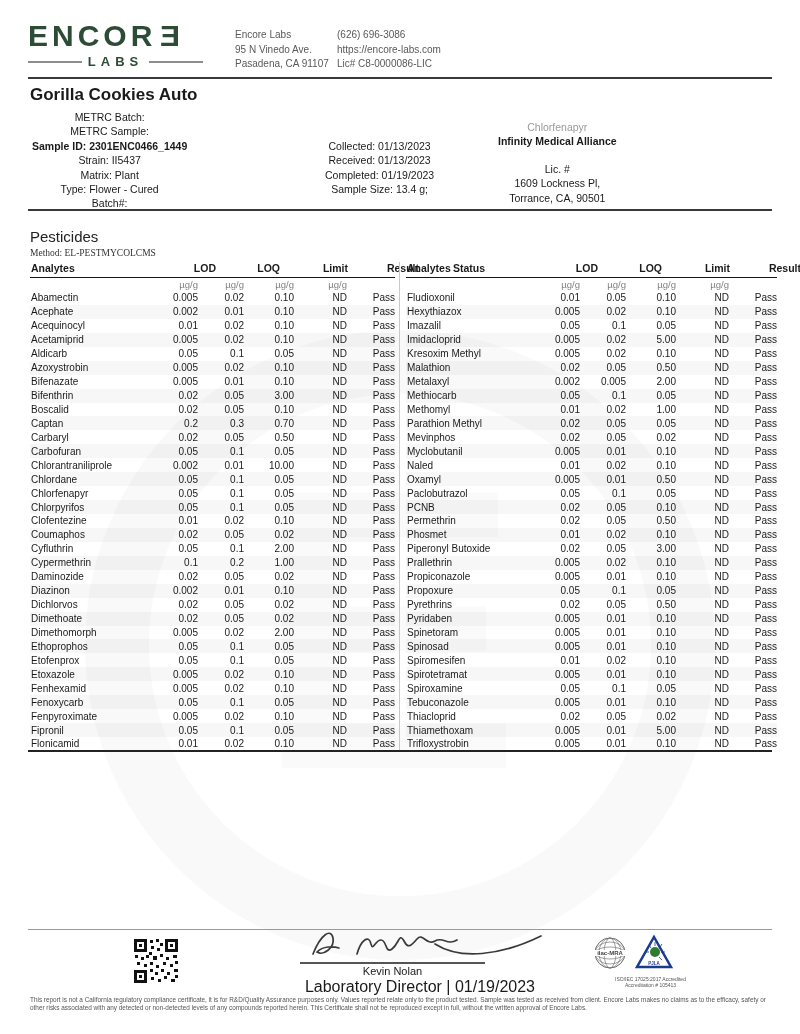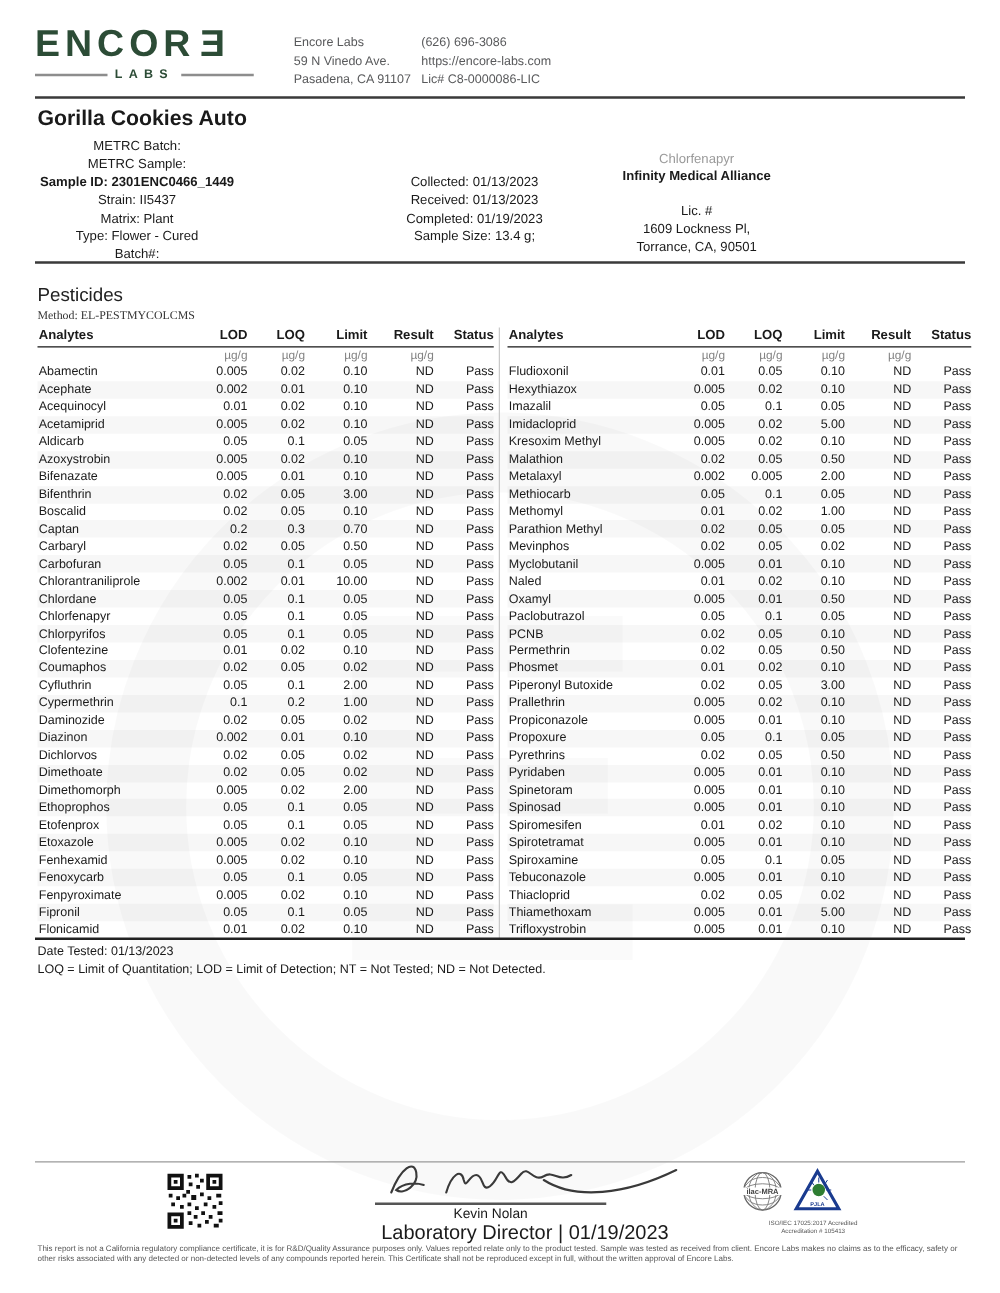--- a/index.html
+++ b/index.html
@@ -11,42 +11,42 @@
   .wm-ring{left:85px;top:330px;width:630px;height:630px;border:64px solid rgba(0,0,0,0.022);
            border-radius:50%;box-sizing:border-box;}
   .wm-letter{left:255px;top:430px;font-size:400px;font-weight:bold;color:rgba(0,0,0,0.018);line-height:400px;}
 
   
   .logo{left:28px;top:20px;width:175px;}
   .logo-word{font-size:30px;font-weight:bold;color:#2c4c36;letter-spacing:4px;line-height:32px;}
   .flip{display:inline-block;transform:scaleX(-1);}
   .labs-row{display:flex;align-items:center;gap:6px;margin-top:2px;}
   .labs-line{flex:1;height:2px;background:#8d8d8d;}
-  .labs-text{font-size:10px;font-weight:bold;letter-spacing:5px;color:#2c4c36;}
+  .labs-text{font-size:13px;font-weight:bold;letter-spacing:5px;color:#2c4c36;}
   .hdr-col{font-size:10px;color:#58595b;line-height:14.5px;margin-left:10px;}
   .hdr-right{right:28px;top:24px;text-align:right;font-size:15px;color:#58595b;line-height:19px;}
   .page-num{font-size:10px;margin-top:3px;color:#6b6b6b;}
   .rule{background:#3a3a3a;height:2px;left:28px;width:744px;}
 
   
   .title{left:30px;top:85px;font-size:17px;font-weight:bold;}
   .info{font-size:10.5px;line-height:14.4px;text-align:center;}
   .bold{font-weight:bold;}
   .gray{color:#9a9a9a;}
 
   
   .sec-title{left:30px;top:228px;font-size:15px;color:#222;}
   .method{left:30px;top:248px;font-size:9.5px;color:#333;font-family:Liberation Serif, serif;}
   .half{top:262px;}
   .half-left{left:30px;width:365px;}
   .half-right{left:399px;width:371px;border-left:1px solid #c9c9c9;padding-left:6px;}
   .thead,.units,.trow{display:grid;}
   .half-left .thead,.half-left .units,.half-left .trow{grid-template-columns:120px 48px 46px 50px 53px 48px;}
   .half-right .thead,.half-right .units,.half-right .trow{grid-template-columns:126px 48px 46px 50px 53px 48px;}
-  .thead{font-size:10.5px;font-weight:bold;border-bottom:1.5px solid #161616;padding-bottom:3px;height:12px;align-items:end;}
+  .thead{font-size:10.5px;font-weight:bold;border-bottom:1.5px solid #161616;padding-bottom:3px;height:12px;align-items:end;gap:18px;}
   .units{height:13px;font-size:9.5px;color:#828282;align-items:center;}
   .trow{height:13.95px;font-size:10px;align-items:center;}
   .stripe{background:rgba(0,0,0,0.030);}
   .td,.th{text-align:right;white-space:nowrap;}
   .c0{text-align:left;padding-left:1px;}
   .table-bottom{left:28px;top:750px;width:744px;height:2px;background:#222;}
   .legend{left:30px;top:755px;font-size:10px;line-height:13.5px;}
 
   
   .thin-rule{left:28px;top:929px;width:744px;height:1px;background:#9a9a9a;}
@@ -68,21 +68,21 @@
     <div class="logo-word"><span>ENCOR</span><span class="flip">E</span></div>
     <div class="labs-row">
       <div class="labs-line"></div>
       <div class="labs-text">LABS</div>
       <div class="labs-line"></div>
     </div>
   </div>
 
   <div class="abs hdr-col" style="left:225px;top:28px;">
     <div>Encore Labs</div>
-    <div>59 N Vinedo Ave.</div>
+    <div>95 N Vinedo Ave.</div>
     <div>Pasadena, CA 91107</div>
   </div>
 
   <div class="abs hdr-col" style="left:327px;top:28px;">
     <div>(626) 696-3086</div>
     <div>https://encore-labs.com</div>
     <div>Lic# C8-0000086-LIC</div>
   </div>
 
 
@@ -686,24 +686,20 @@
           <div class="td c2">0.01</div>
           <div class="td c3">0.10</div>
           <div class="td c4">ND</div>
           <div class="td c5">Pass</div>
         </div>
       </div>
   </div>
 
   <div class="abs table-bottom"></div>
 
-  <div class="abs legend">
-    <div>Date Tested: 01/13/2023</div>
-    <div>LOQ = Limit of Quantitation; LOD = Limit of Detection; NT = Not Tested; ND = Not Detected.</div>
-  </div>
 
   <div class="abs thin-rule"></div>
 
   <svg class="abs" style="left:133px;top:938px;" width="46" height="46" viewBox="0 0 46 46">
     <rect x="0" y="0" width="46" height="46" fill="#fff"></rect>
     <g fill="#111">
       <rect x="1" y="1" width="13" height="13"></rect>
         <rect x="32" y="1" width="13" height="13"></rect>
         <rect x="1" y="32" width="13" height="13"></rect>
       <rect x="4" y="4" width="7" height="7" fill="#fff"></rect>

